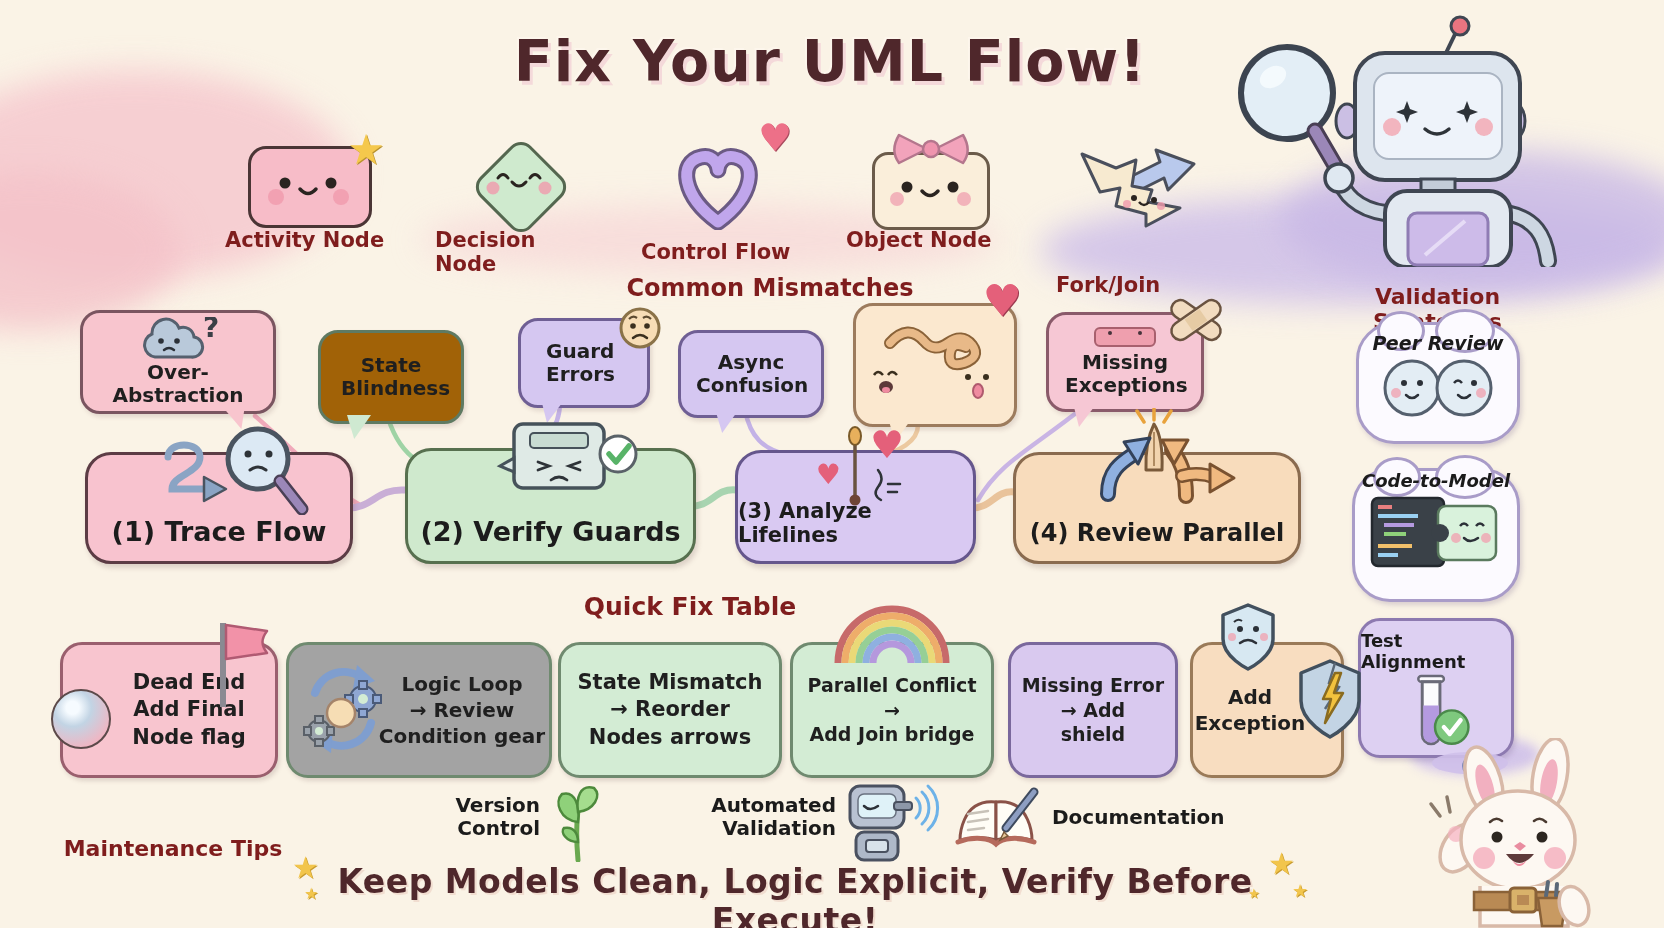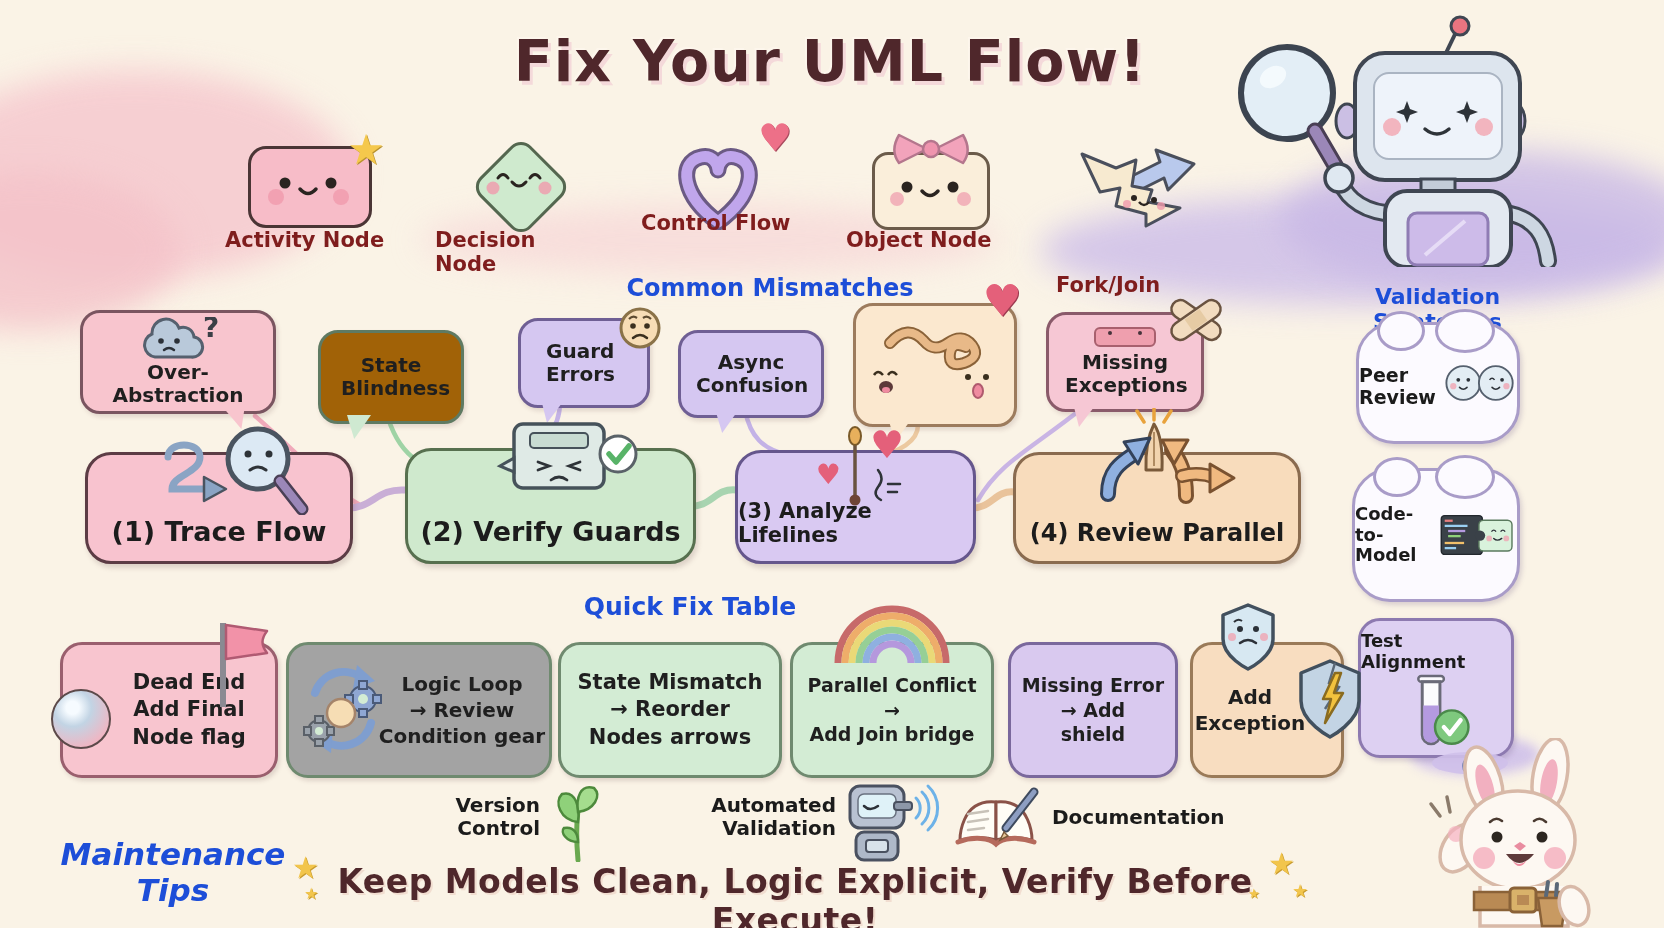--- a/index.html
+++ b/index.html
@@ -3,36 +3,36 @@
 <meta charset="utf-8">
 <style>
   html,body{margin:0;padding:0;background:#e8e2d4;}
   .stage{position:relative;width:1664px;height:928px;overflow:hidden;
     background:#faf3e6;font-family:"DejaVu Sans","Liberation Sans",sans-serif;color:#1f1f1f;}
   .blob{position:absolute;border-radius:50%;filter:blur(16px);z-index:0;}
   .layer{position:absolute;inset:0;z-index:1;pointer-events:none;}
   .content{position:absolute;z-index:2;}
   .title{font-weight:bold;font-size:57px;color:#4f272b;letter-spacing:1px;
     text-shadow:3px 4px 0 #f4d9da, -2px -2px 0 #fdf6ec;}
-  .h2{font-weight:bold;font-size:24px;color:#1d4ed8;text-align:center;}
+  .h2{font-weight:bold;font-size:24px;color:#7f1d1d;text-align:center;}
   .legend-label{font-weight:bold;font-size:21px;color:#7f1d1d;text-align:left;}
   .bubble{position:absolute;z-index:2;border-radius:20px;display:flex;flex-direction:column;
     align-items:center;justify-content:center;font-weight:bold;font-size:20px;text-align:center;
     line-height:1.15;box-shadow:2px 3px 4px rgba(120,90,90,.18);}
   .tail{position:absolute;width:24px;height:24px;z-index:1;}
   .flowbox{position:absolute;z-index:2;border-radius:26px;display:flex;align-items:flex-end;
     justify-content:center;font-weight:bold;color:#1c1c1c;
     box-shadow:2px 4px 5px rgba(120,90,90,.22);}
   .flowbox .lbl{padding-bottom:14px;}
   .card{position:absolute;z-index:2;border-radius:22px;display:flex;flex-direction:column;
     align-items:center;justify-content:center;font-weight:bold;line-height:1.3;text-align:center;
     box-shadow:2px 3px 4px rgba(120,90,90,.2);}
   .cloudbox{position:absolute;z-index:2;background:#fcfaff;border:3px solid #a99cc8;
-    border-radius:38px;display:flex;flex-direction:row;align-items:center;
-    box-shadow:2px 3px 5px rgba(120,100,140,.25);}
+    border-radius:38px;display:flex;flex-direction:column;align-items:center;
+    box-shadow:2px 3px 5px rgba(120,100,140,.25);font-style:italic;}
   .cloudbox:before{content:"";position:absolute;top:-14px;left:18px;width:42px;height:34px;
     background:inherit;border:inherit;border-radius:50%;z-index:-1;}
   .cloudbox:after{content:"";position:absolute;top:-16px;right:22px;width:54px;height:38px;
     background:inherit;border:inherit;border-radius:50%;z-index:-1;}
   .star{position:absolute;z-index:3;color:#f2c54c;text-shadow:1px 1px 0 #c89b2e;font-weight:bold;}
   .smalltext{font-weight:bold;font-size:20px;color:#1b1b1b;line-height:1.15;}
   .tagline{font-weight:bold;font-size:33px;color:#4f272b;text-align:center;letter-spacing:.5px;
     text-shadow:2px 2px 0 #f1ddd0;}
 </style>
 </head>
@@ -85,21 +85,21 @@
   </div>
   <div class="content legend-label" style="left:435px;top:228px;width:164px;">Decision Node</div>
 
   <div class="content" style="left:668px;top:138px;width:110px;height:92px;">
     <svg width="110" height="92" viewBox="0 0 110 92">
       <path d="M50,84 C14,58 10,24 33,19 C45,16 50,27 50,32 C50,27 55,16 67,19 C90,24 86,58 50,84 Z" fill="none" stroke="#6b5a84" stroke-width="17" stroke-linejoin="round"></path>
       <path d="M50,84 C14,58 10,24 33,19 C45,16 50,27 50,32 C50,27 55,16 67,19 C90,24 86,58 50,84 Z" fill="none" stroke="#c0a6ec" stroke-width="11" stroke-linejoin="round"></path>
     </svg>
     <span style="position:absolute;right:-14px;top:-22px;font-size:38px;color:#ed7088;text-shadow:1px 1px 0 #a84a5e;">♥</span>
   </div>
-  <div class="content legend-label" style="left:641px;top:211px;width:164px;">Control Flow</div>
+  <div class="content legend-label" style="left:641px;top:240px;width:164px;">Control Flow</div>
 
   <div class="content" style="left:872px;top:152px;width:112px;height:72px;background:#faeeda;border:3px solid#6b5b4a;border-radius:16px;">
     <svg width="84" height="40" style="position:absolute;left:14px;top:-26px;">
       <path d="M38,20 L10,6 C4,16 4,26 10,34 Z" fill="#f2a3bb" stroke="#b4768d" stroke-width="2.5" stroke-linejoin="round"></path>
       <path d="M46,20 L74,6 C80,16 80,26 74,34 Z" fill="#f2a3bb" stroke="#b4768d" stroke-width="2.5" stroke-linejoin="round"></path>
       <circle cx="42" cy="20" r="8" fill="#ef94ae" stroke="#b4768d" stroke-width="2.5"></circle>
     </svg>
     <svg width="84" height="40" style="position:absolute;left:14px;top:22px;">
       <circle cx="18" cy="10" r="5.5" fill="#2a2420"></circle>
         <circle cx="64" cy="10" r="5.5" fill="#2a2420"></circle>
@@ -416,21 +416,21 @@
       <path d="M35,4 L64,16 V44 C64,65 35,80 35,80 C35,80 6,65 6,44 V16 Z" fill="#c3d4e4" stroke="#42505e" stroke-width="3.5" stroke-linejoin="round"></path>
       <path d="M40,6 L34,26 L44,30 L30,52" stroke="#5a6878" stroke-width="2.5" fill="none"></path>
       <path d="M40,16 L28,42 L36,42 L30,66 L48,36 L39,36 L46,16 Z" fill="#f2c23e" stroke="#8a6b1f" stroke-width="2.5" stroke-linejoin="round"></path>
     </svg>
     <div style="padding-right:34px;">
       <div>Add</div>
       <div>Exception</div>
     </div>
   </div>
 
-  <div class="content h2" style="left:58px;top:836px;width:230px;font-size:31px;font-style:italic;">Maintenance Tips</div>
+  <div class="content h2" style="left:58px;top:836px;width:230px;font-size:22px;">Maintenance Tips</div>
 
   <div class="content smalltext" style="left:408px;top:794px;width:132px;text-align:right;">Version Control</div>
   <svg class="content" style="left:548px;top:780px;" width="58" height="82" viewBox="0 0 58 82">
     <path d="M30,80 C28,58 28,46 30,30" stroke="#6aa84f" stroke-width="5" fill="none" stroke-linecap="round"></path>
     <path d="M30,42 C12,40 6,22 14,14 C28,10 32,28 30,42 Z" fill="#8fd17a" stroke="#4d8a3c" stroke-width="2.5"></path>
     <path d="M30,32 C46,30 54,16 46,8 C32,4 28,18 30,32 Z" fill="#a5dd8e" stroke="#4d8a3c" stroke-width="2.5"></path>
     <path d="M30,62 C18,62 12,52 16,48 C26,46 30,54 30,62 Z" fill="#8fd17a" stroke="#4d8a3c" stroke-width="2.5"></path>
   </svg>
 
   <div class="content smalltext" style="left:668px;top:794px;width:168px;text-align:right;">Automated Validation</div>

